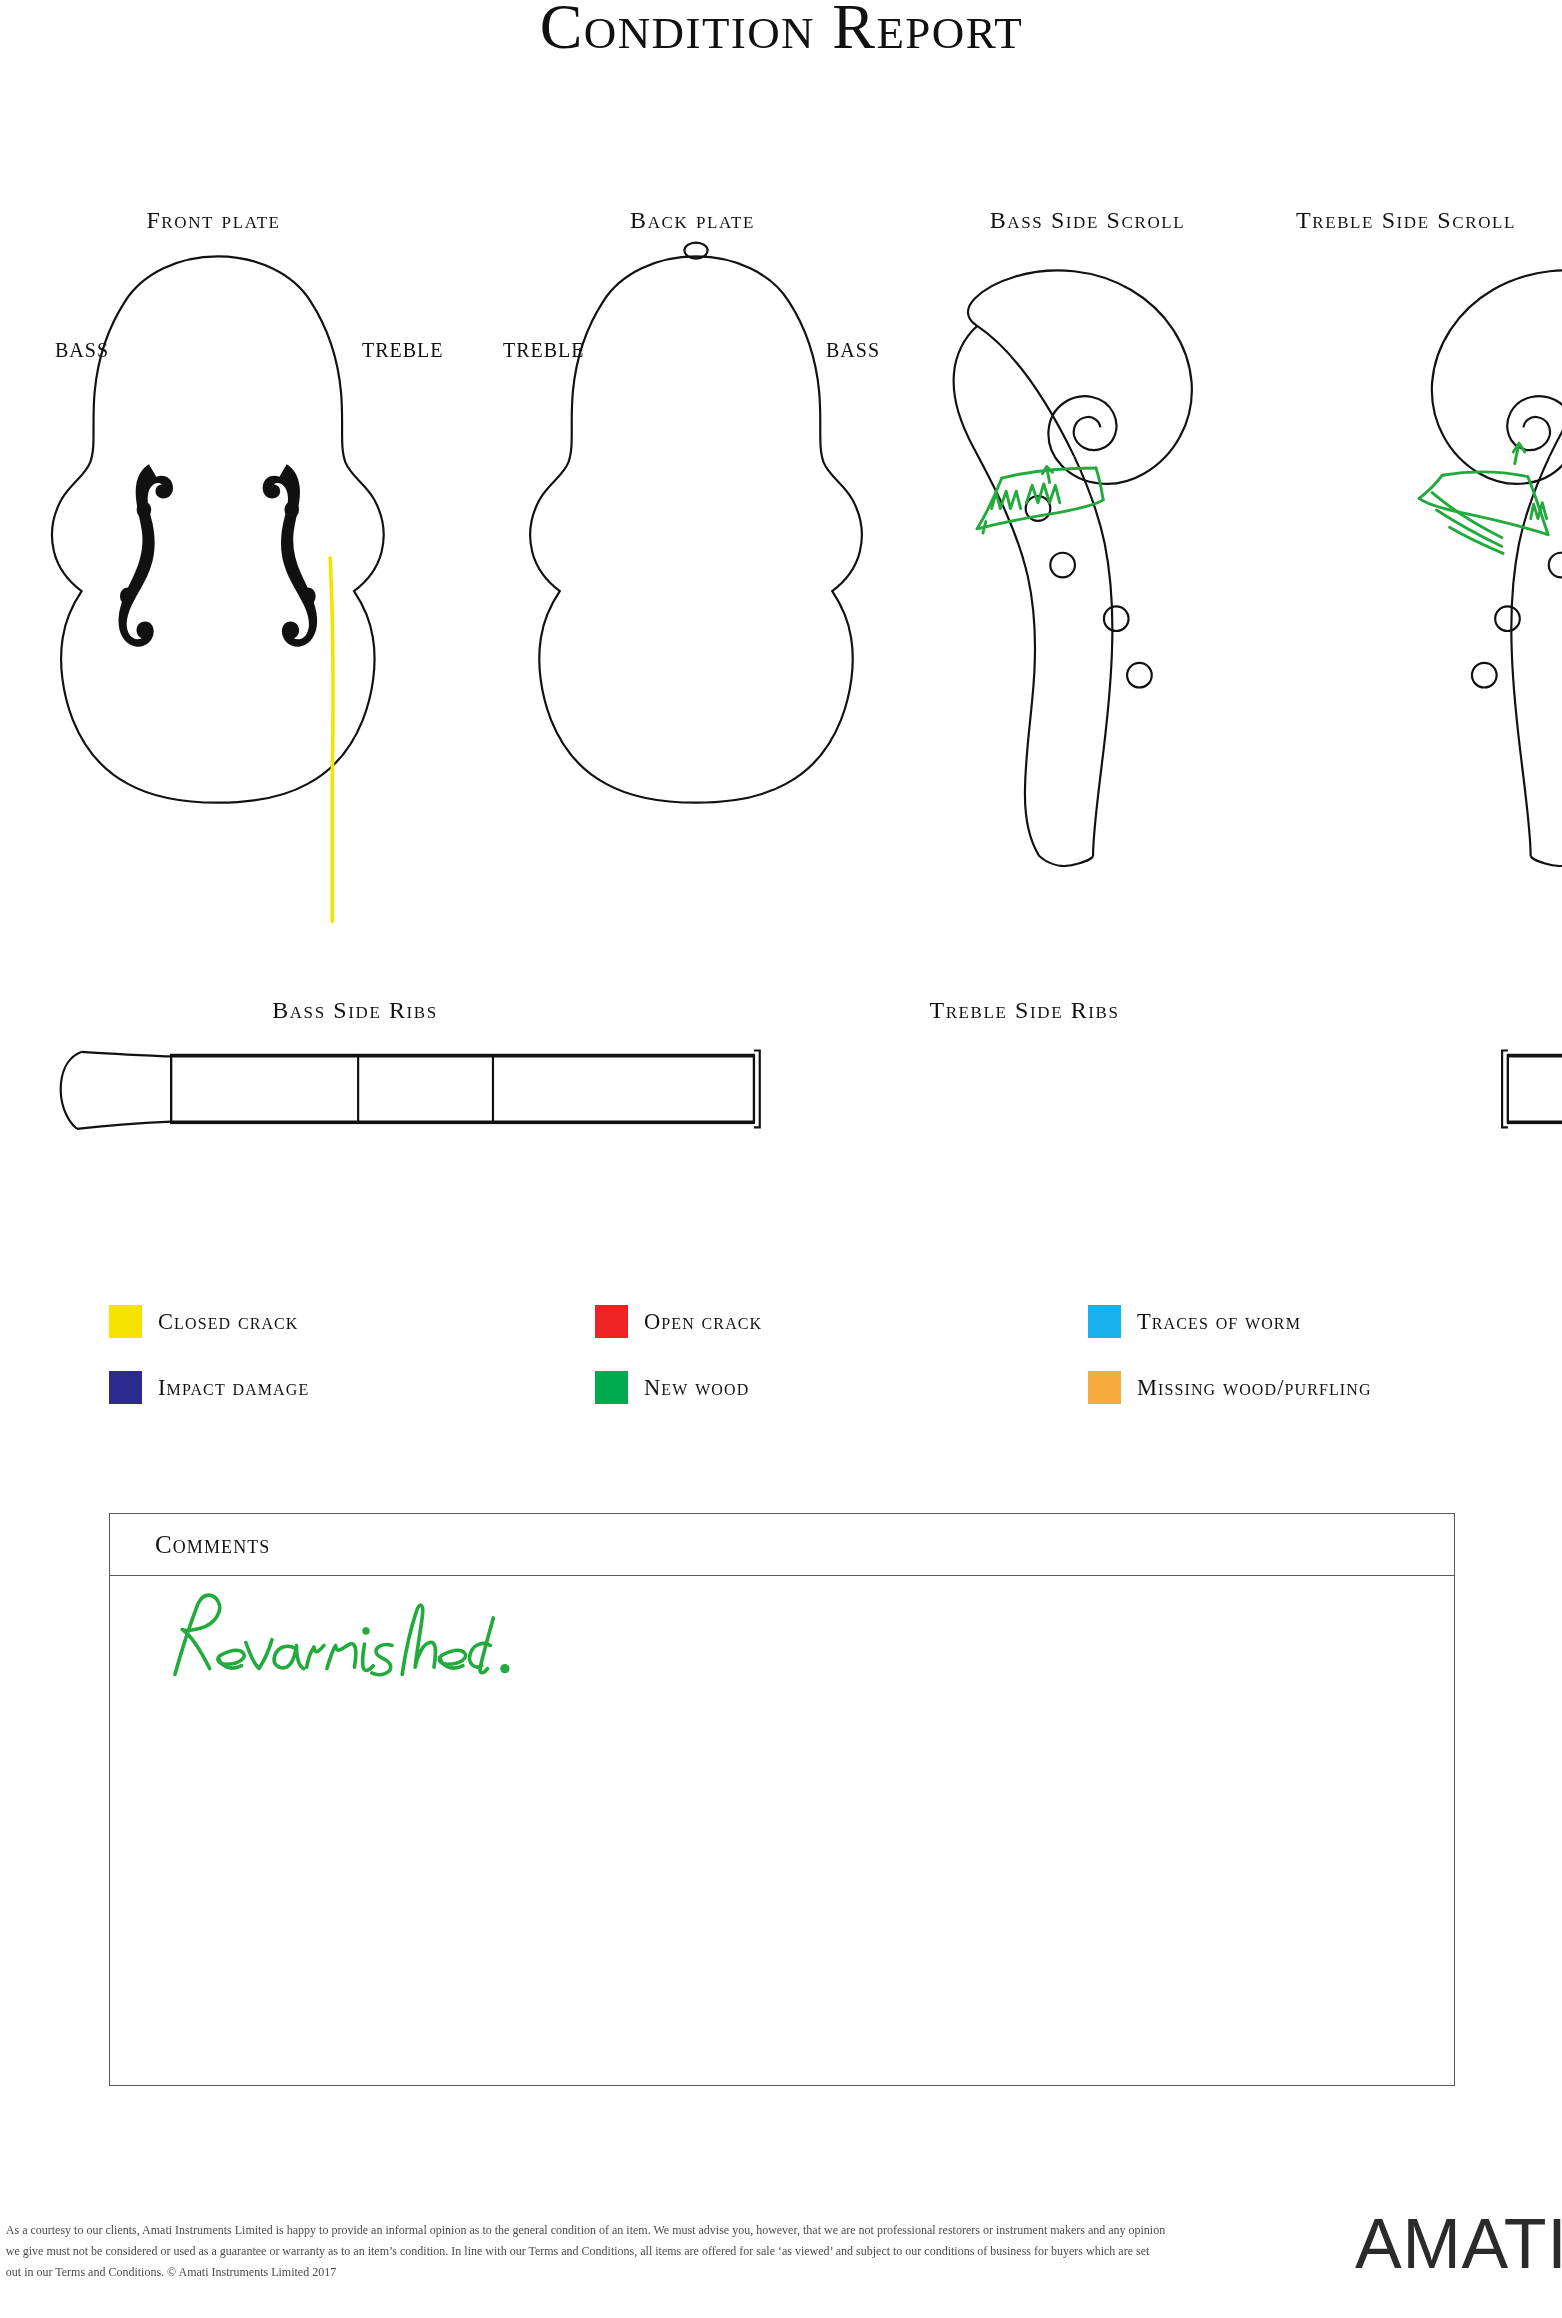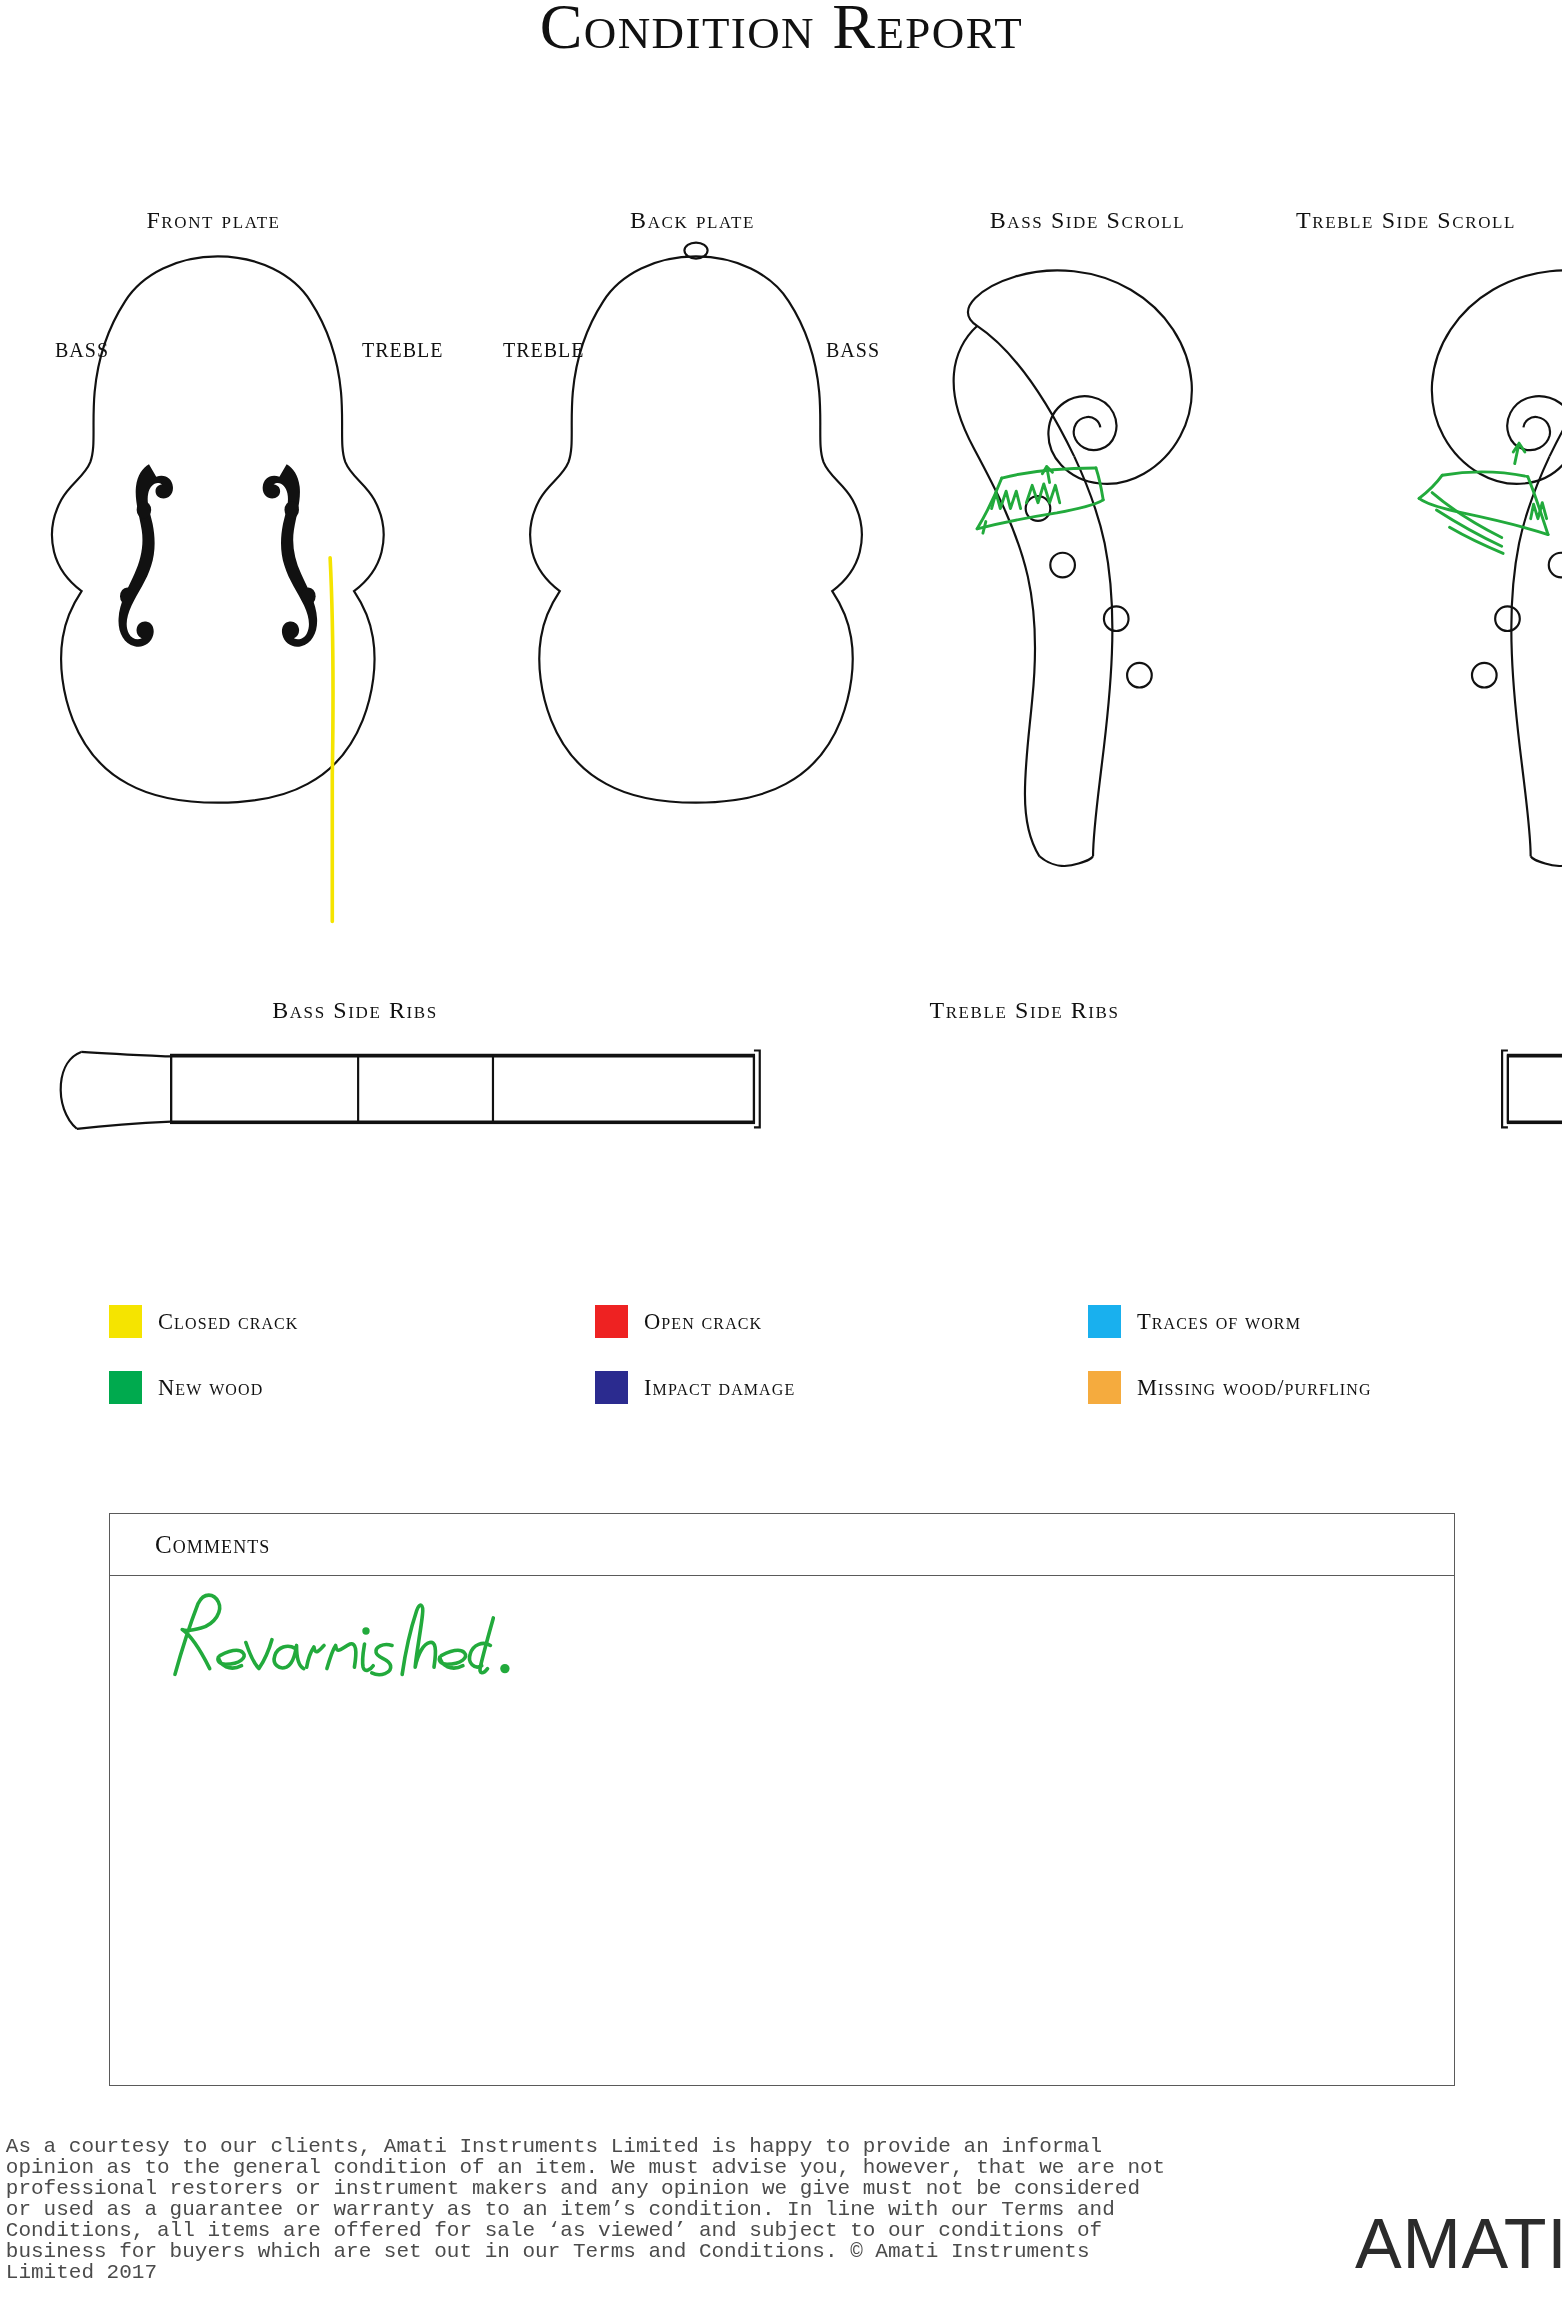--- a/index.html
+++ b/index.html
@@ -147,22 +147,22 @@
     left: 0;
     bottom: 26px;
     width: 1563px;
     height: 109px;
   }
   .footer-text {
     position: absolute;
     left: 5.8px;
     bottom: 10px;
     width: 1160px;
-    font-family: Liberation Mono, monospace;
-    font-size: 21px;
+    font-family: Liberation Serif, serif;
+    font-size: 12px;
     line-height: 21px;
     color: #4b4b4b;
   }
   .logo {
     position: absolute;
     right: -4.3px;
     bottom: 8.7px;
     font-family: "Liberation Sans", sans-serif;
     font-size: 70px;
     letter-spacing: 0.7px;
@@ -423,26 +423,26 @@
     </div>
     <div class="legend-item">
       <span class="swatch" style="background:#ee2222;"></span>
       <span class="legend-label">Open crack</span>
     </div>
     <div class="legend-item">
       <span class="swatch" style="background:#19b0ee;"></span>
       <span class="legend-label">Traces of worm</span>
     </div>
     <div class="legend-item">
+      <span class="swatch" style="background:#2b2b8f;"></span>
+      <span class="legend-label">Impact damage</span>
+    </div>
+    <div class="legend-item">
       <span class="swatch" style="background:#00aa4e;"></span>
       <span class="legend-label">New wood</span>
-    </div>
-    <div class="legend-item">
-      <span class="swatch" style="background:#2b2b8f;"></span>
-      <span class="legend-label">Impact damage</span>
     </div>
     <div class="legend-item">
       <span class="swatch" style="background:#f5ab3e;"></span>
       <span class="legend-label">Missing wood/purfling</span>
     </div>
   </div>
 
   <div class="comments-box">
     <div class="comments-header">
       <span class="comments-title">Comments</span>

